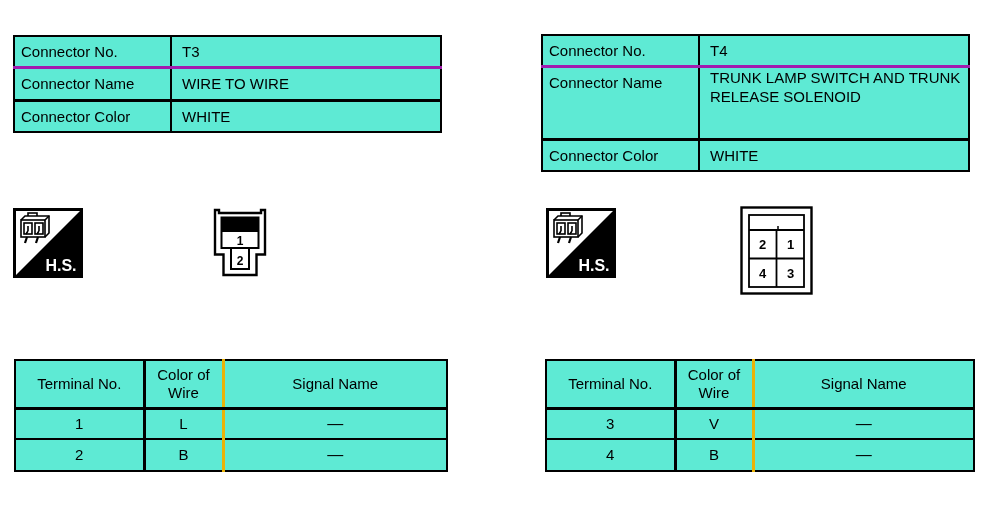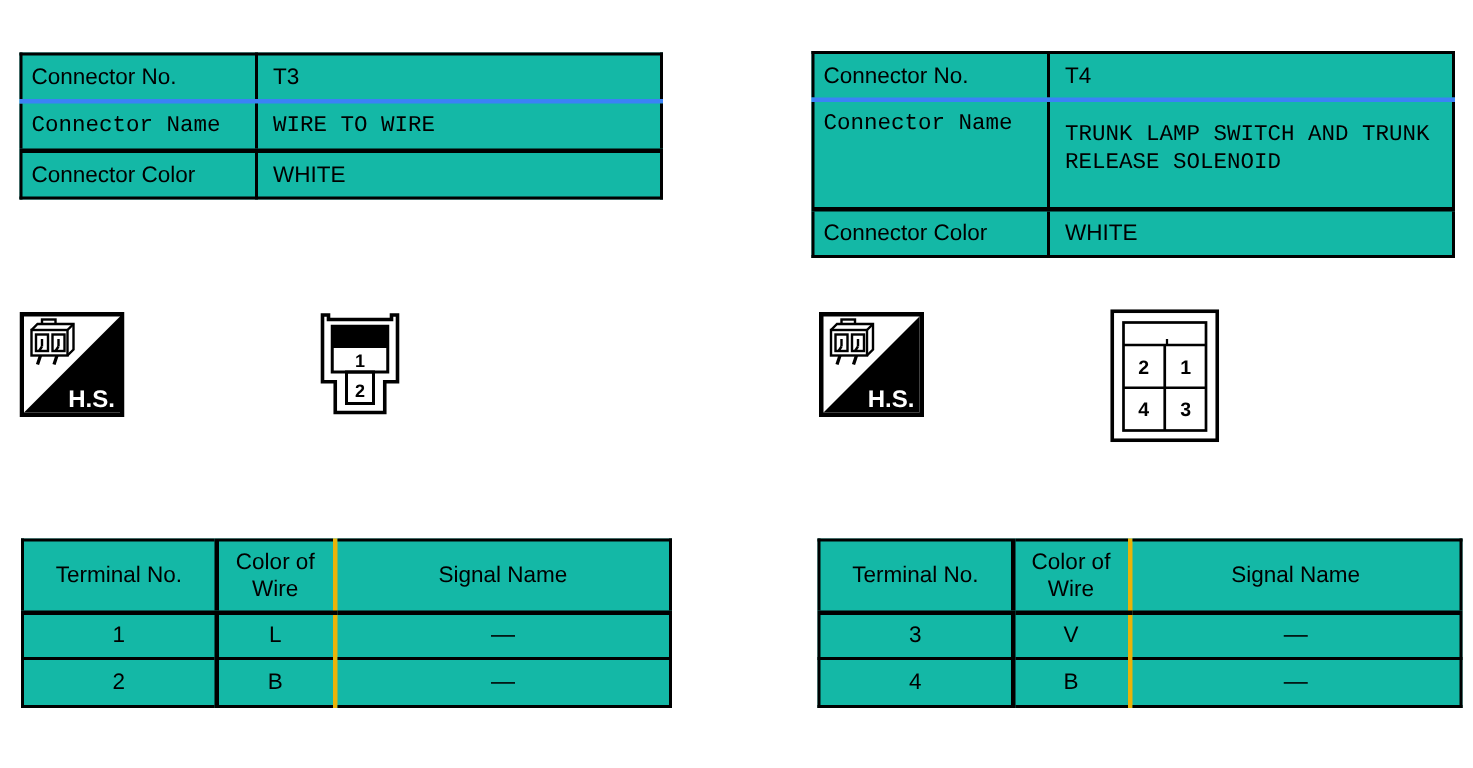--- a/index.html
+++ b/index.html
@@ -1,25 +1,25 @@
 <!DOCTYPE html>
 <html><head>
 <meta charset="utf-8">
 <style>
   html,body{margin:0;padding:0;background:#ffffff;}
   .page{position:relative;width:982px;height:512px;background:#ffffff;
         font-family:"Liberation Sans",sans-serif;color:#000;}
   .abs{position:absolute;}
 
   
-  table{border-collapse:collapse;table-layout:fixed;background:#14b8a6;}
+  table{border-collapse:collapse;table-layout:fixed;background:#5eead4;}
   .info-table{width:427px;}
   .info-table td{border:2px solid #000;font-size:15px;color:#000;
                  padding:2px 6px;vertical-align:middle;overflow:hidden;}
-  .info-table tr.mid td{border-top:3px solid #3b82f6;border-bottom:3px solid #000;font-family:Liberation Mono, monospace;}
+  .info-table tr.mid td{border-top:3px solid #a21caf;border-bottom:3px solid #000;}
   .info-table td.val{padding-left:10px;line-height:19px;}
 
   
   .term-table th,.term-table td{border:2px solid #000;font-size:15px;color:#000;
       font-weight:normal;text-align:center;vertical-align:middle;line-height:18px;
       padding:0 2px;overflow:hidden;}
   .term-table thead th{border-bottom:3px solid #000;}
   .term-table .col-color{border-left:3px solid #000;border-right:3px solid #eab308;}
   .term-table td.dash{font-size:16px;}
 
@@ -109,21 +109,21 @@
         <col style="width:157px">
         <col style="width:270px">
       </colgroup>
     <tbody>
         <tr style="height:31px">
       <td>Connector No.</td>
       <td class="val">T4</td>
     </tr>
     <tr class="mid" style="height:73px">
       <td style="vertical-align:top;padding-top:6px;">Connector Name</td>
-      <td class="val" style="vertical-align:top;padding-top:12px;">TRUNK LAMP SWITCH AND TRUNK RELEASE SOLENOID</td>
+      <td class="val" style="vertical-align:top;padding-top:0;">TRUNK LAMP SWITCH AND TRUNK RELEASE SOLENOID</td>
     </tr>
     <tr style="height:32px">
       <td>Connector Color</td>
       <td class="val">WHITE</td>
     </tr>
   </tbody>
     </table>
 
   <svg class="abs" style="left:546px;top:208px;" width="70" height="70" viewBox="0 0 70 70">
     <rect x="1.5" y="1.5" width="67" height="67" fill="#ffffff" stroke="#000" stroke-width="3"></rect>

